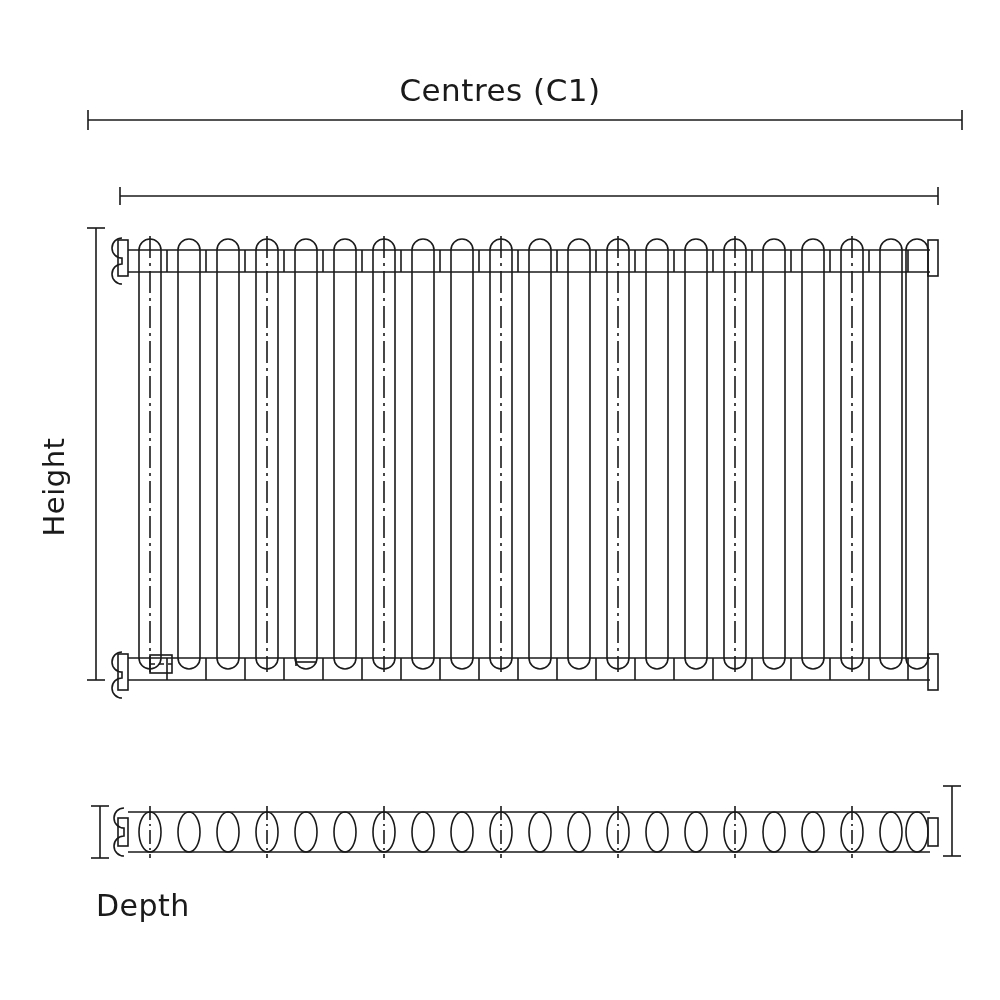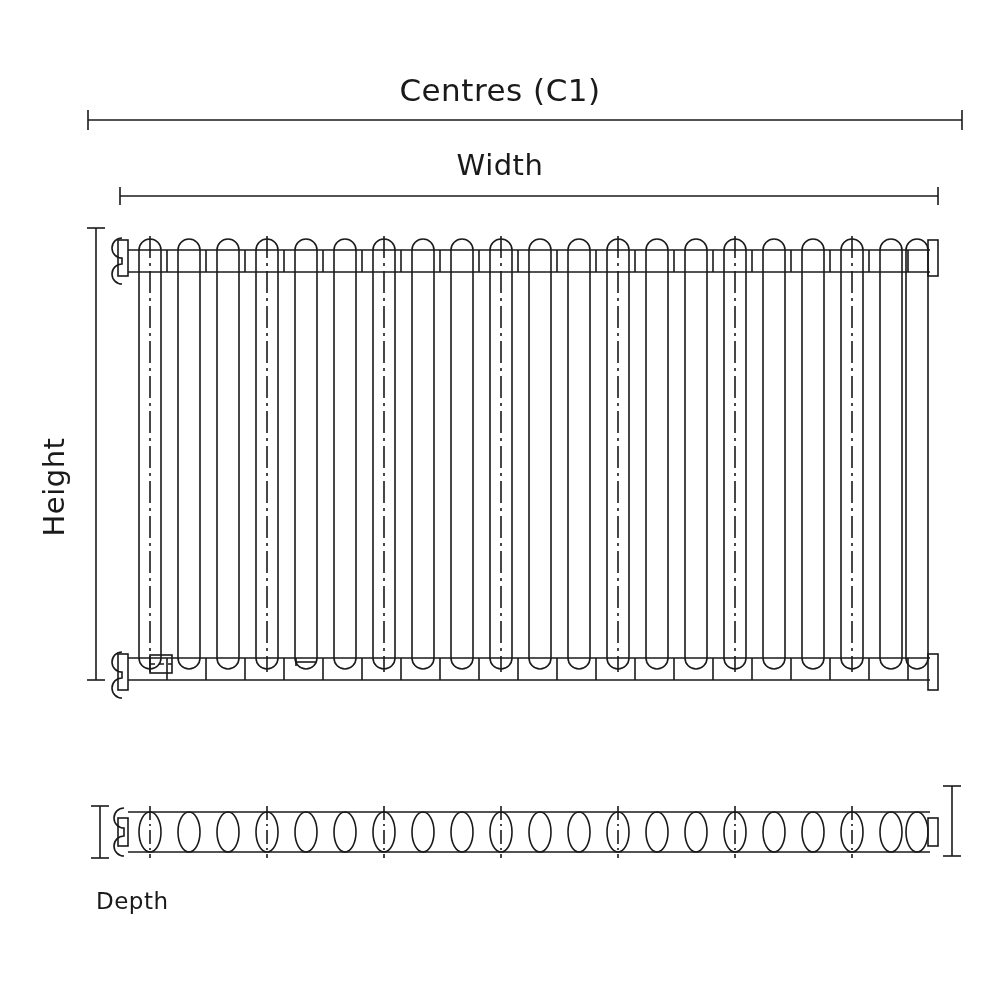--- a/index.html
+++ b/index.html
@@ -62,21 +62,21 @@
     transform-origin: center center;
   }
   #label-centres-c2 {
     right: 56px;
     top: 752px;
     font-size: 31px;
   }
   #label-depth {
     left: 96px;
     top: 888px;
-    font-size: 23px;
+    font-size: 30px;
   }
 </style>
 </head>
 <body>
 
 <div id="stage">
 
   <svg class="diagram" viewBox="0 0 1000 1000">
     <g fill="none" stroke="#1a1a1a" stroke-width="1.6" stroke-linecap="butt">
 
@@ -335,17 +335,16 @@
           </g>
         <g>
             <ellipse cx="917" cy="832" rx="11" ry="20"></ellipse>
           </g>
       </g>
 
     </g>
   </svg>
 
   <div class="lbl" id="label-centres-c1">Centres (C1)</div>
-  <div class="lbl" id="label-width">Width</div>
   <div class="lbl" id="label-height">Height</div>
   <div class="lbl" id="label-depth">Depth</div>
 
 </div>
 
 </body></html>

